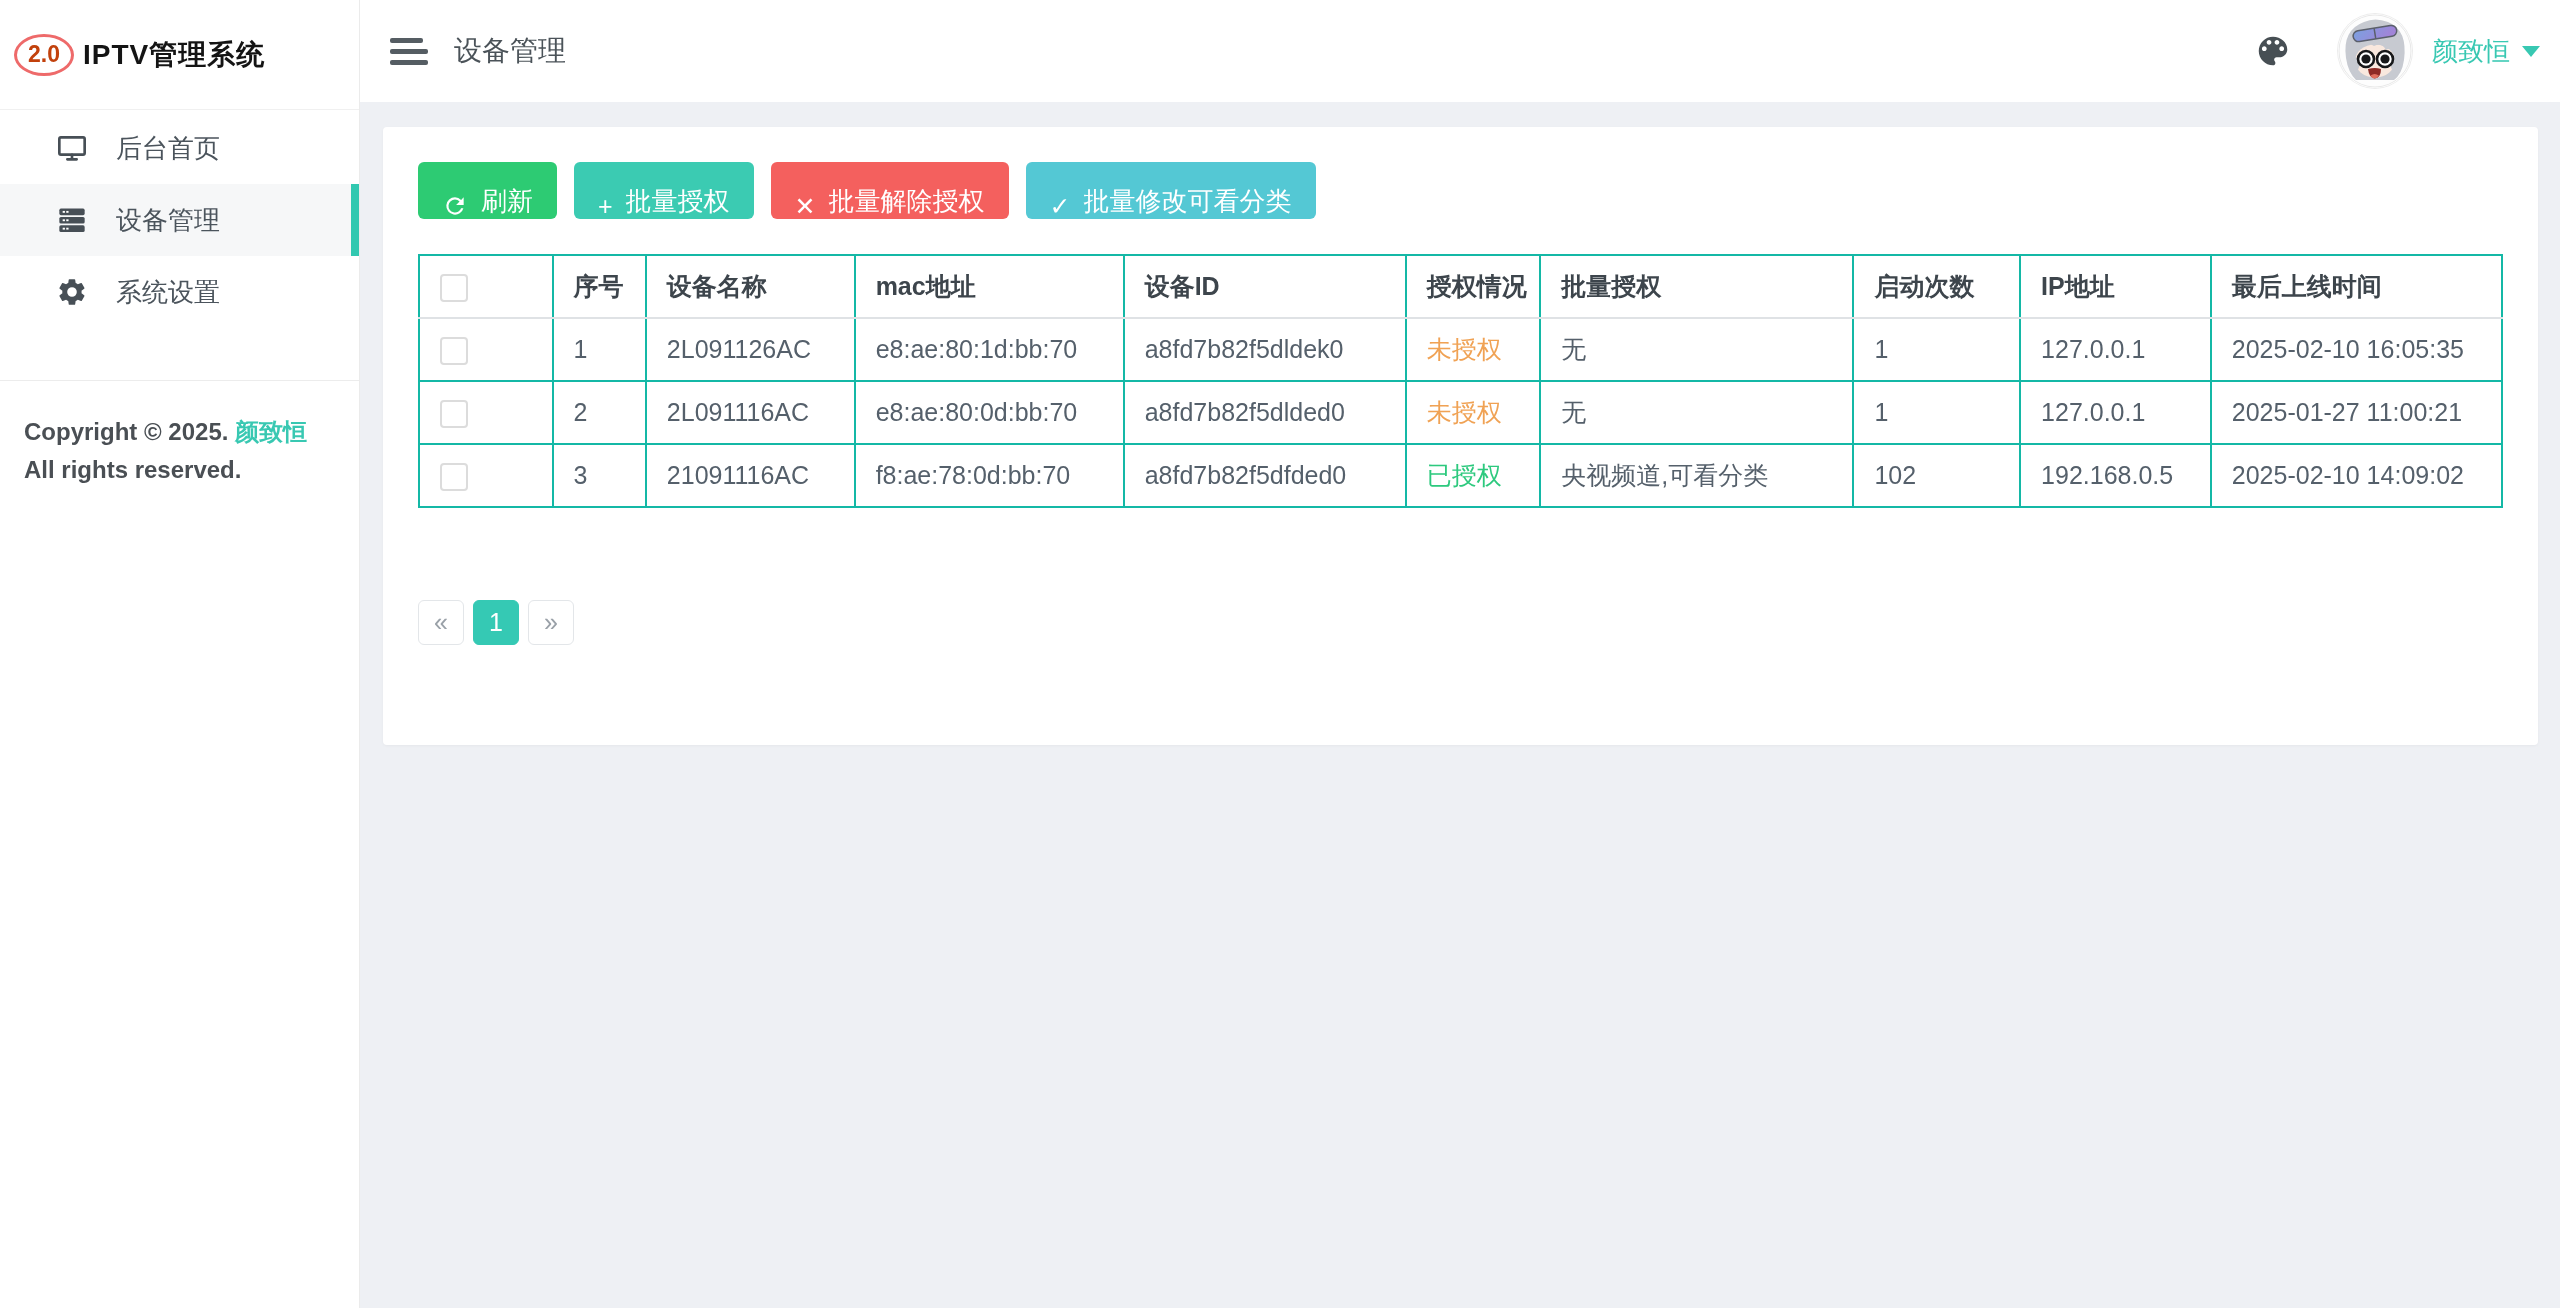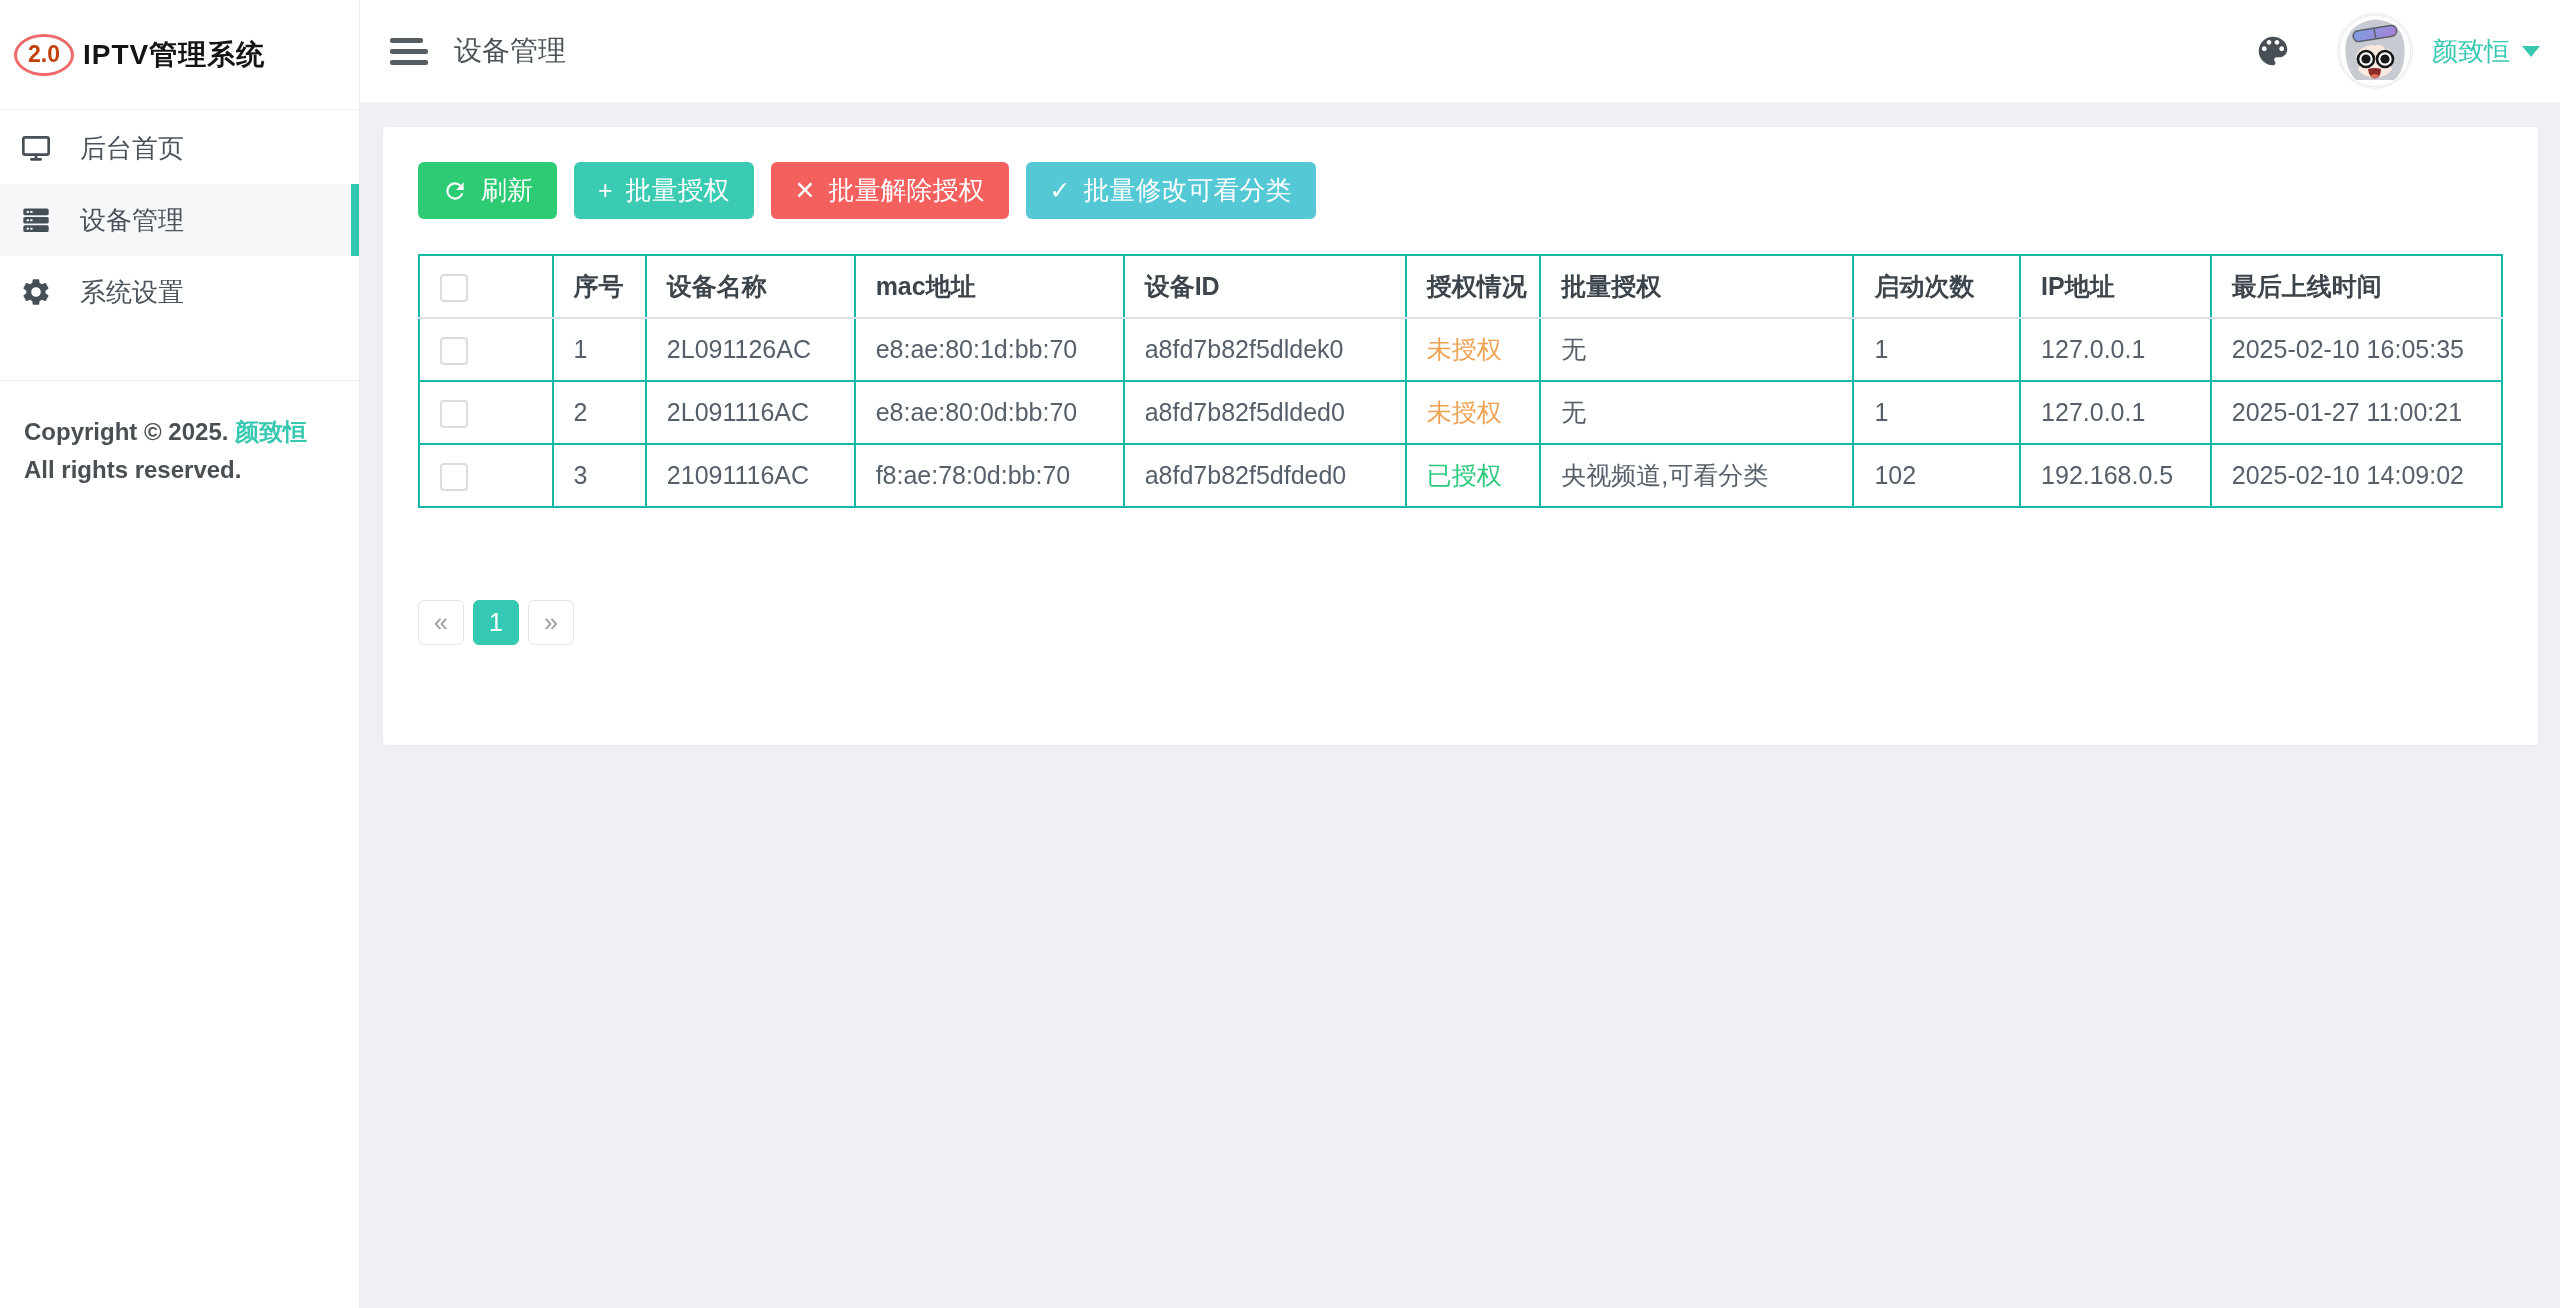--- a/index.html
+++ b/index.html
@@ -28,21 +28,21 @@
     color: #c2410c; font-size: 23px; font-weight: bold;
     display: flex; align-items: center; justify-content: center;
   }
   .logo-title {
     font-size: 28px; font-weight: 900; color: #141414;
     letter-spacing: 1px; white-space: nowrap;
   }
   .nav { padding-top: 2px; }
   .nav-item {
     height: 72px; display: flex; align-items: center;
-    padding: 0 20px; gap: 28px; font-size: 26px; color: #4b545c;
+    padding: 0 56px; gap: 28px; font-size: 26px; color: #4b545c;
     cursor: pointer; position: relative;
   }
   .nav-item.active { background: #f6f7f8; border-right: 8px solid #31c8b0; }
   .nav-icon { width: 32px; height: 32px; color: #474f56; flex-shrink: 0; }
   .nav-icon svg { width: 100%; height: 100%; display: block; }
   .nav-caret {
     position: absolute; right: 44px; color: #8a9096;
     font-size: 30px; line-height: 1;
   }
   .sidebar-footer {
@@ -82,21 +82,21 @@
   .content { flex: 1; padding: 25px 22px 0 23px; }
   .card {
     background: #fff; border-radius: 4px;
     width: 2155px; height: 618px; padding: 35px 35px 0;
     box-shadow: 0 1px 3px rgba(0,0,0,.04);
   }
   .toolbar { display: flex; margin-bottom: 35px; }
   .btn {
     height: 57px; border: none; border-radius: 6px; color: #fff;
     font-size: 26px; font-family: inherit; display: inline-flex;
-    align-items: center; gap: 13px; padding: 0 24px; margin-right: 17px;
+    align-items: flex-end; gap: 13px; padding: 0 24px; margin-right: 17px;
     cursor: pointer;
   }
   .btn-green { background: #2dcb73; }
   .btn-teal  { background: #3bcbb2; }
   .btn-red   { background: #f4605e; }
   .btn-cyan  { background: #54c8d4; }
   .btn-glyph { font-size: 25px; line-height: 1; }
   .btn-glyph svg { width: 26px; height: 26px; display: block; }
 
   table.device-table { border-collapse: collapse; table-layout: fixed; width: 2085px; }

